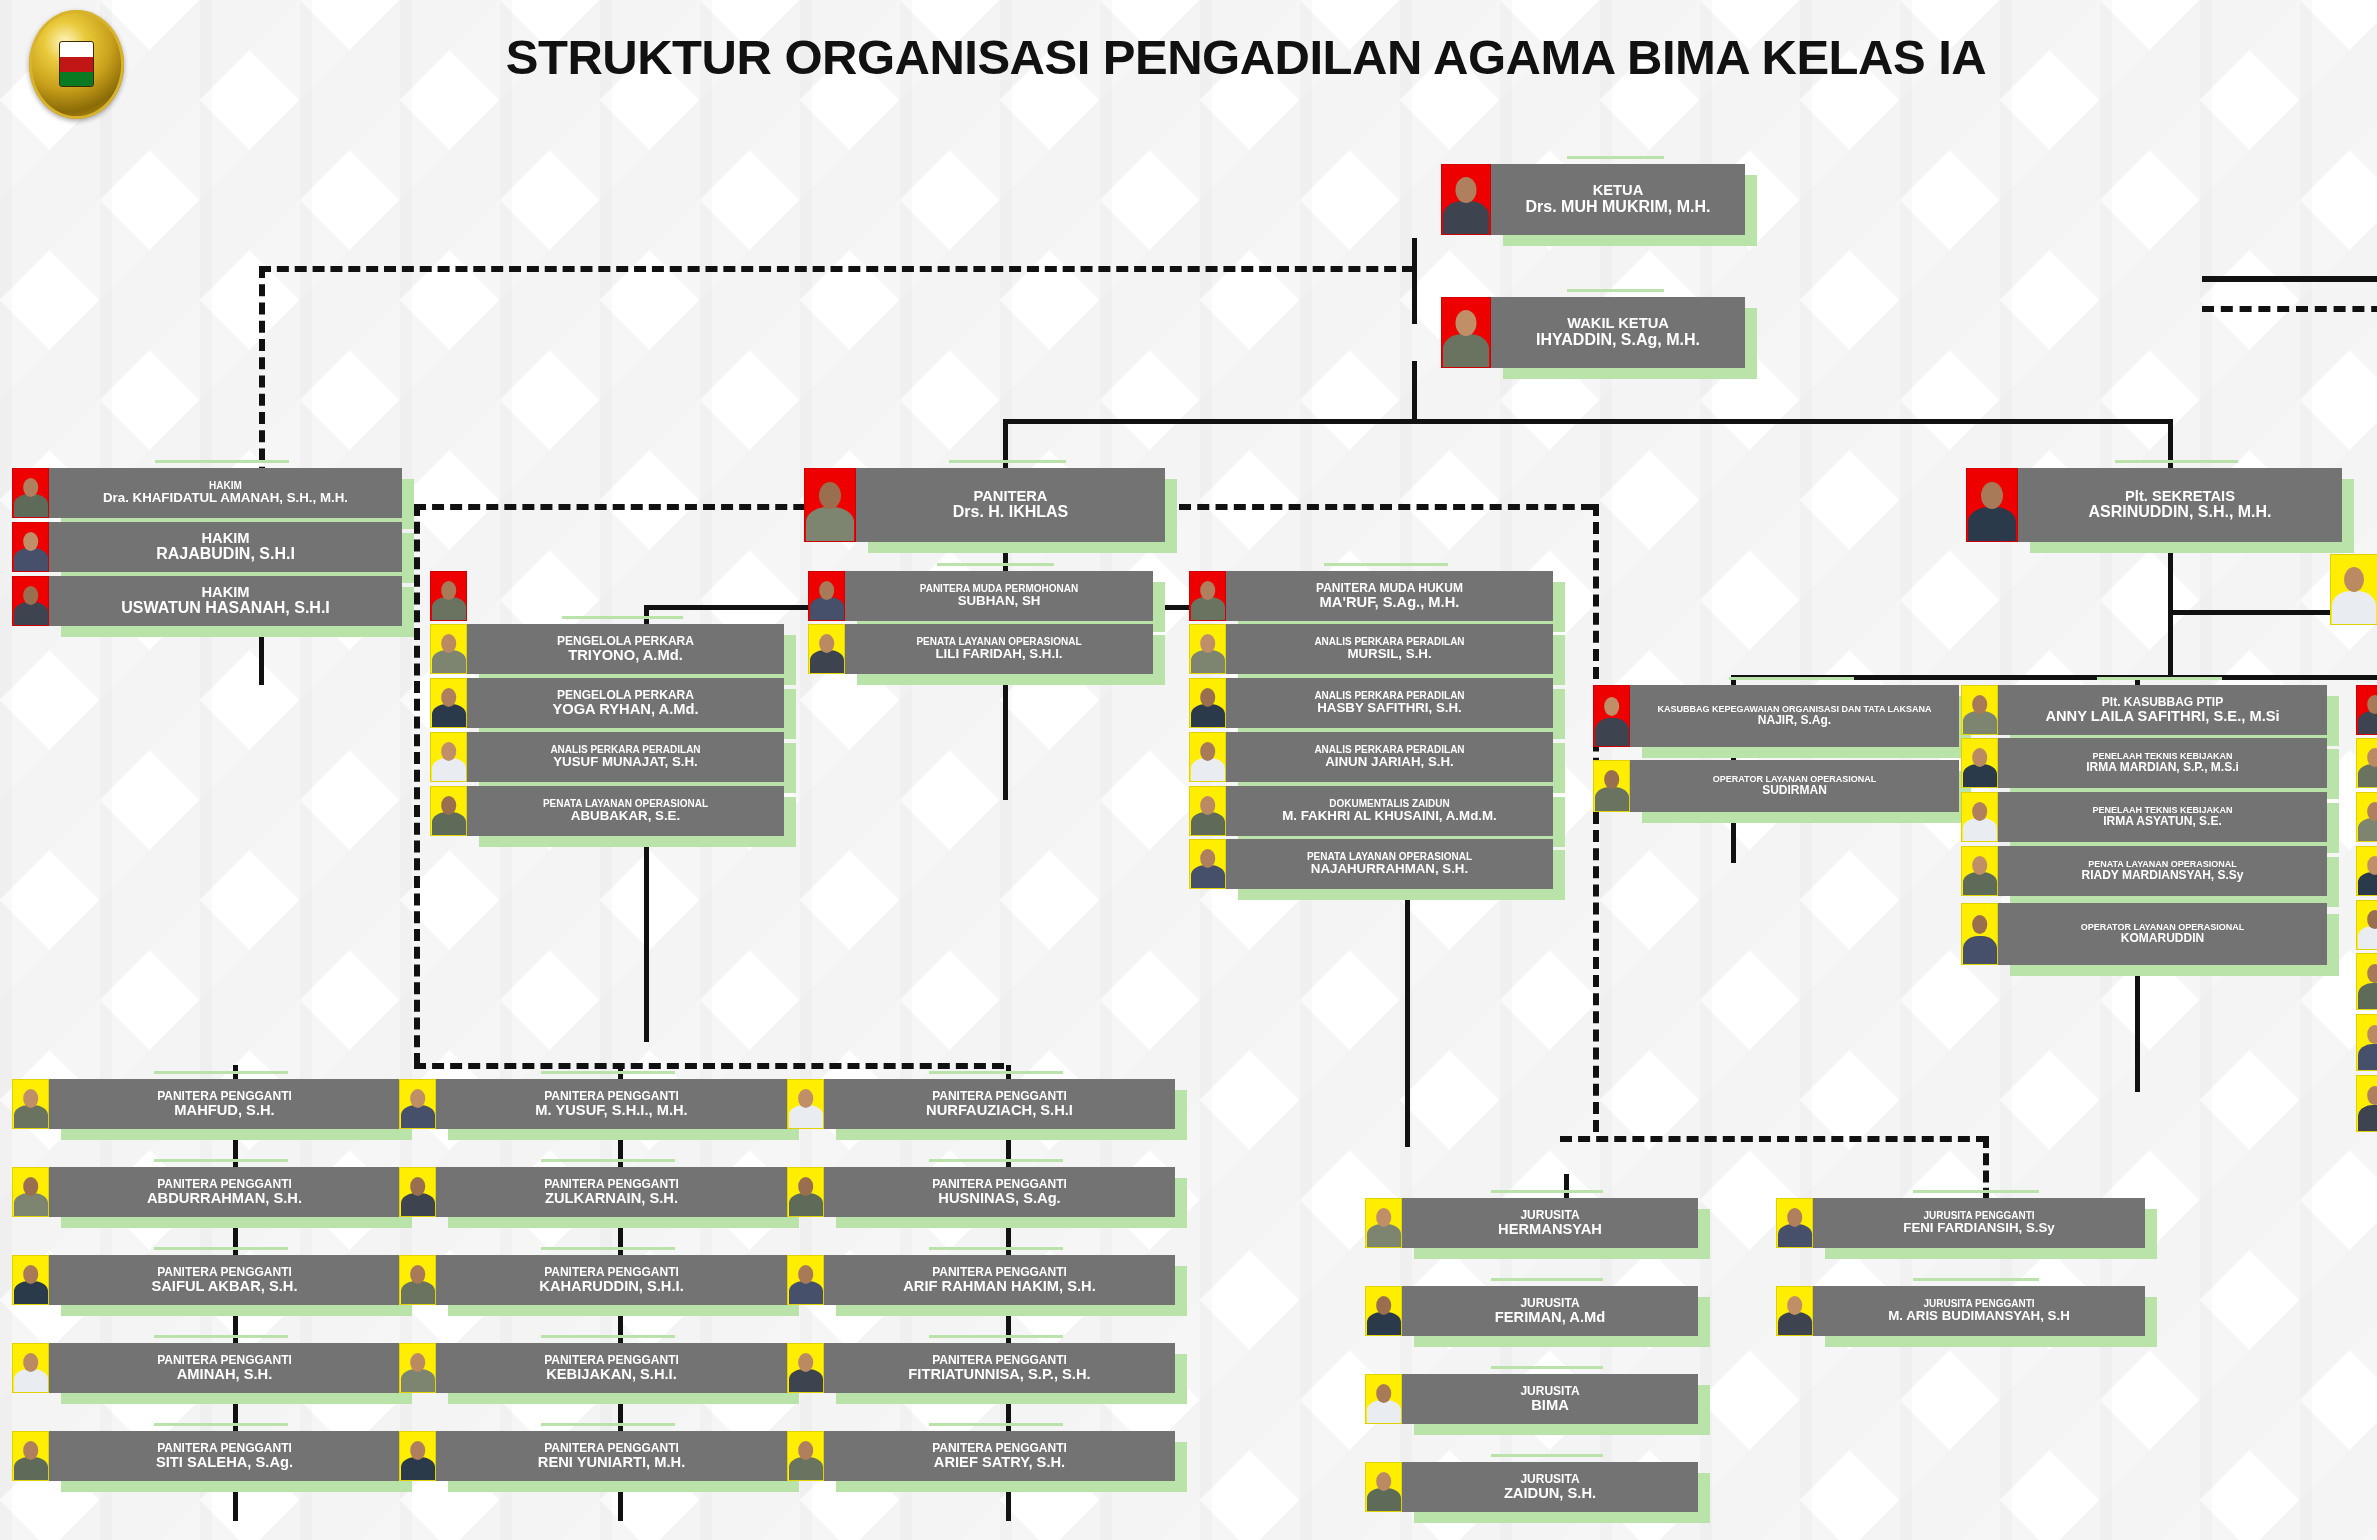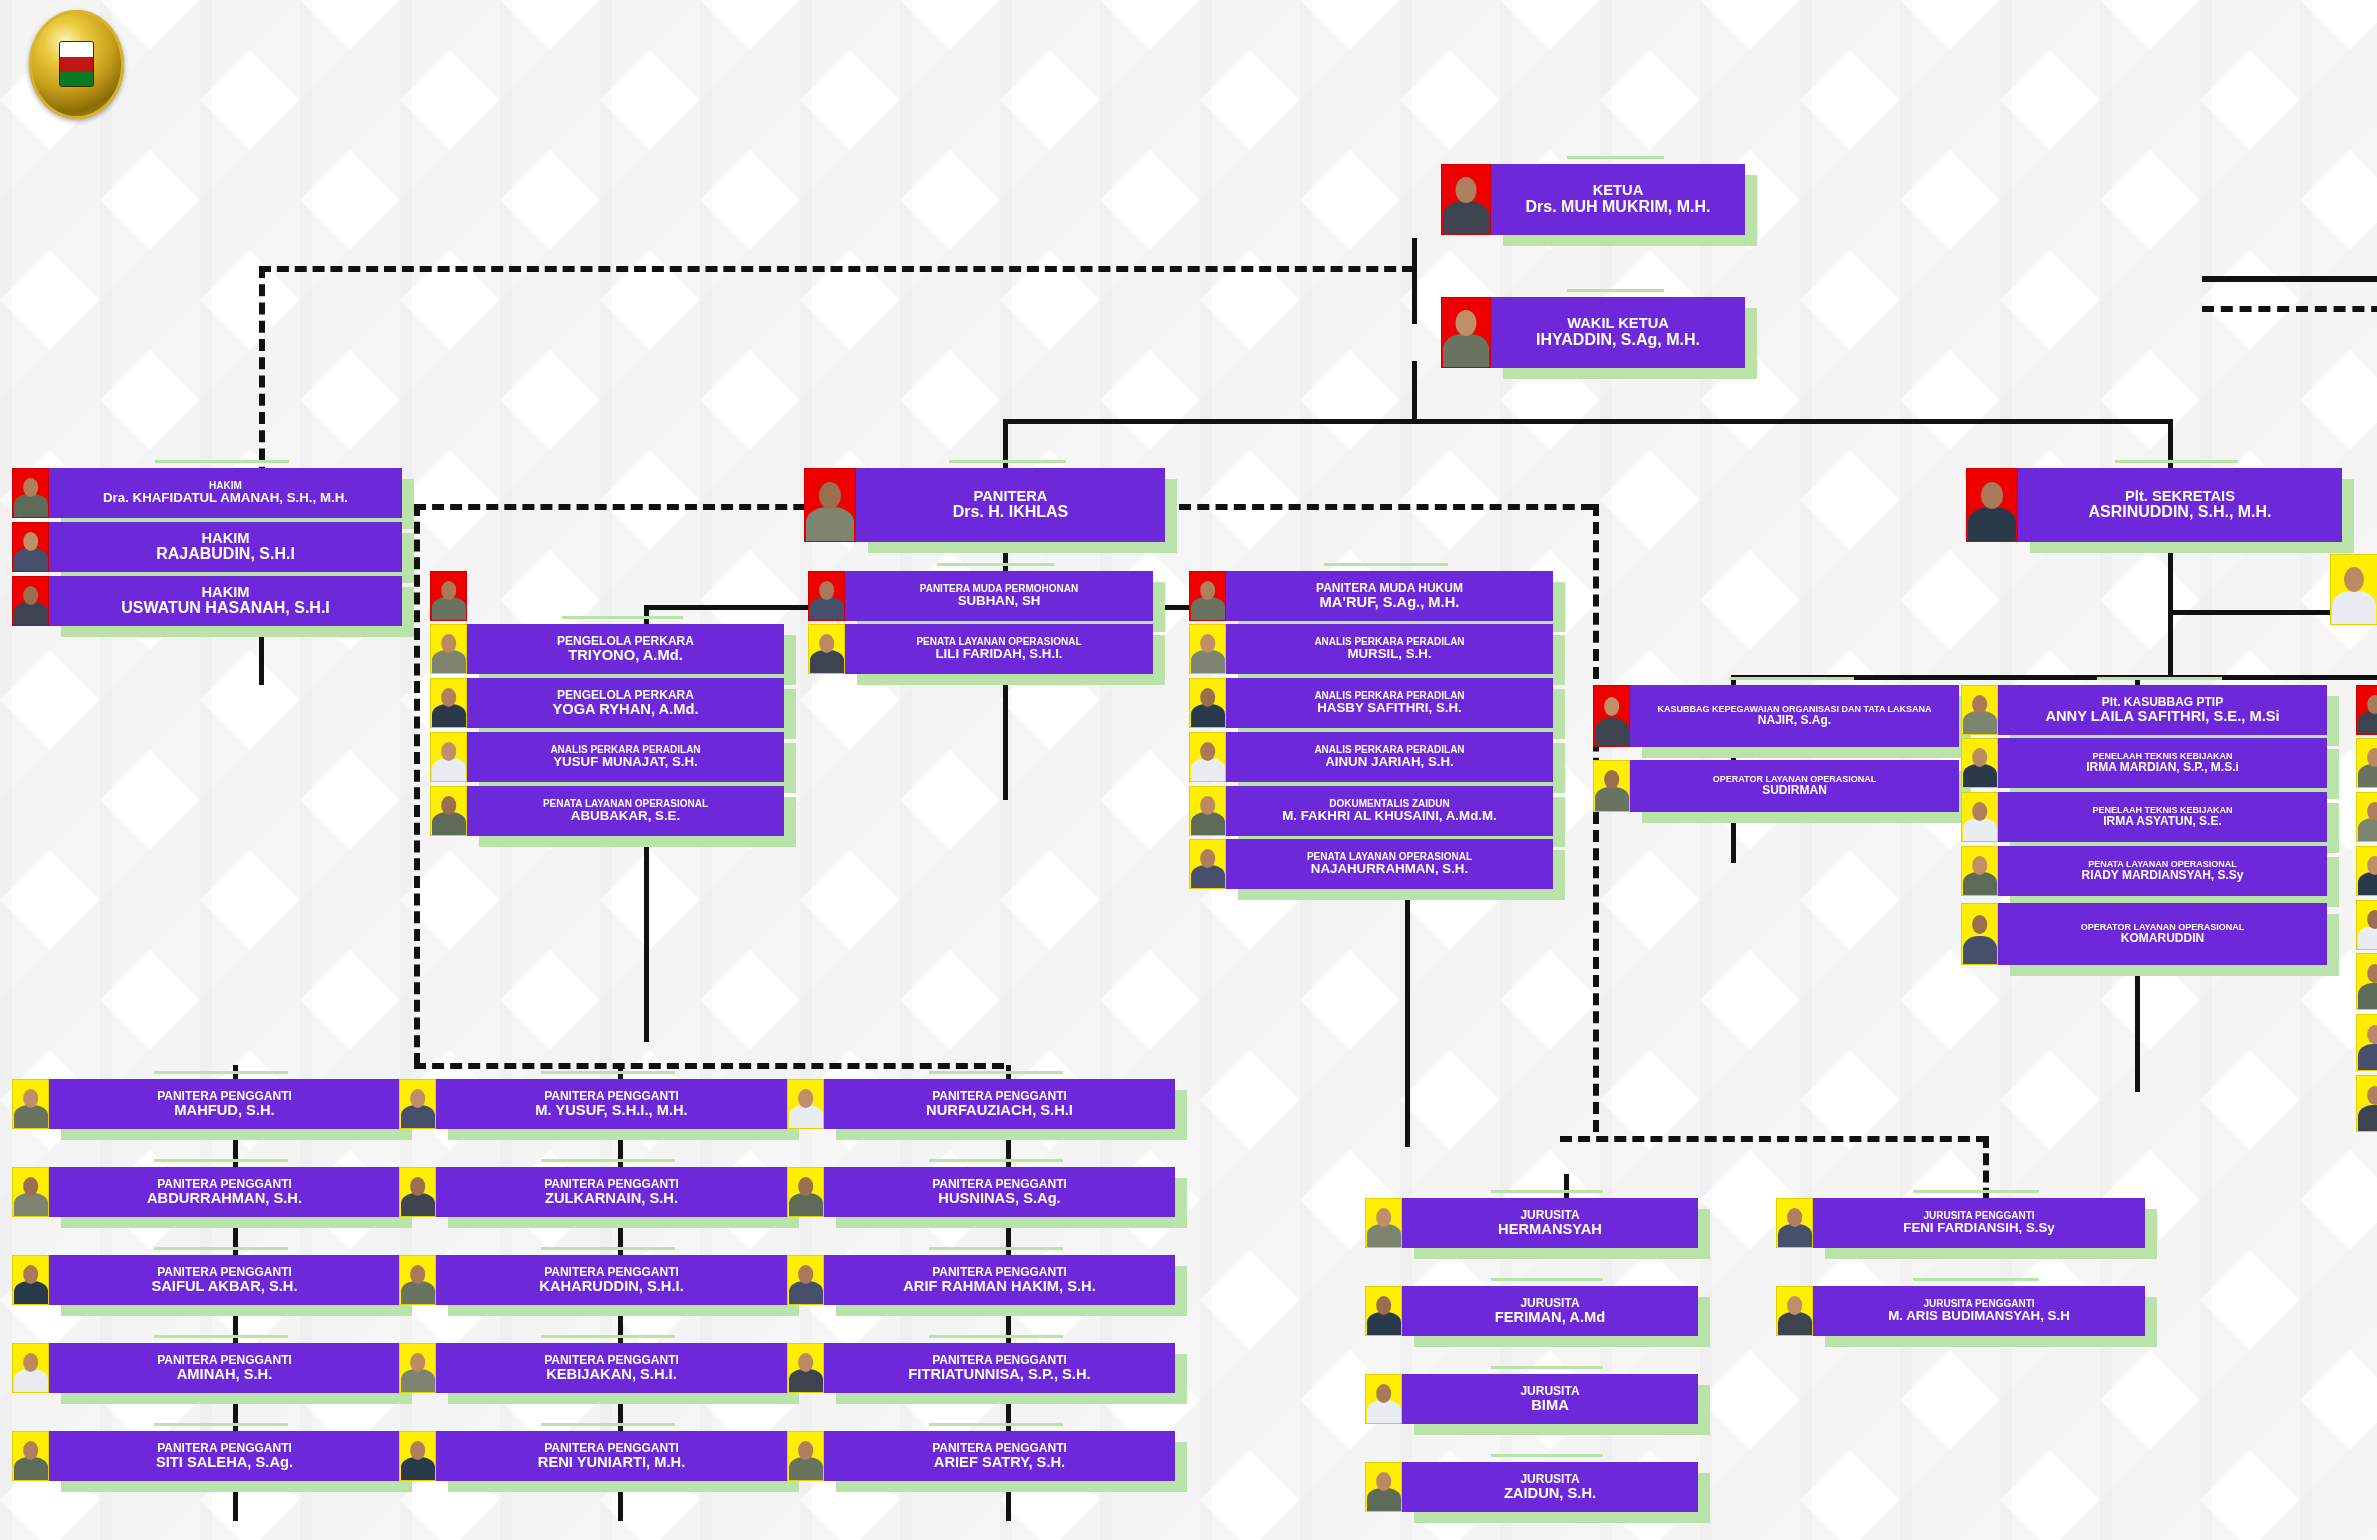--- a/index.html
+++ b/index.html
@@ -86,21 +86,21 @@
   }
   .boxwrap{ position:relative; flex:1 1 auto; }
   .shadow{
     position:absolute; left:12.4px; top:10.5px; right:-12.4px; bottom:-10.5px;
     background:#b9e3a9; z-index:1;
   }
   .tickT{ position:absolute; height:2.9px; background:#b9e3a9; left:30%; top:-7.6px; width:38%; z-index:1; }
   .tickB{ position:absolute; height:2.9px; background:#b9e3a9; left:34%; bottom:-7.6px; width:38%; z-index:1; }
   .box{
     position:relative; z-index:2;
-    background:#6d28d9;
+    background:#737373;
     height:100%;
     display:flex; flex-direction:column; align-items:center; justify-content:center;
     padding:2.9px 6.7px;
     text-align:center;
     color:#fff;
   }
   .box .ttl{ font-weight:bold; line-height:1.05; }
   .box .nm{ font-weight:bold; line-height:1.05; }
 
   .sz-lg .ttl{ font-size:14.7px; }
@@ -115,20 +115,21 @@
   .sz-xs .ttl{ font-size:9px; }
   .sz-xs .nm { font-size:12px; }
 </style>
 </head>
 <body>
 
 <div id="stage">
   <div id="bgpattern"></div>
   <div id="bgpattern2"></div>
 
+  <div class="title">STRUKTUR ORGANISASI PENGADILAN AGAMA BIMA KELAS IA</div>
 
   <div class="logo-ma">
     <div class="inner"></div>
   </div>
 
   <div class="legend" style="left:2202px; top:264px;">
     <div class="row">
       <div class="solid"></div>
 
     </div>

